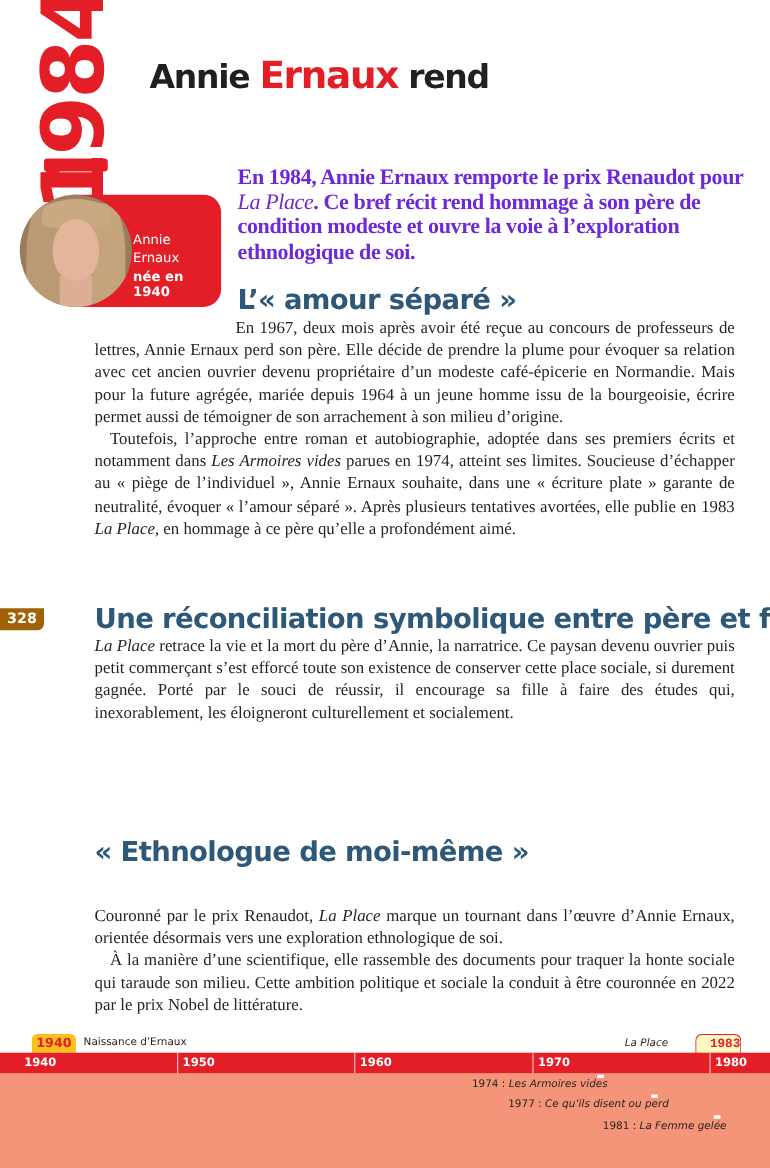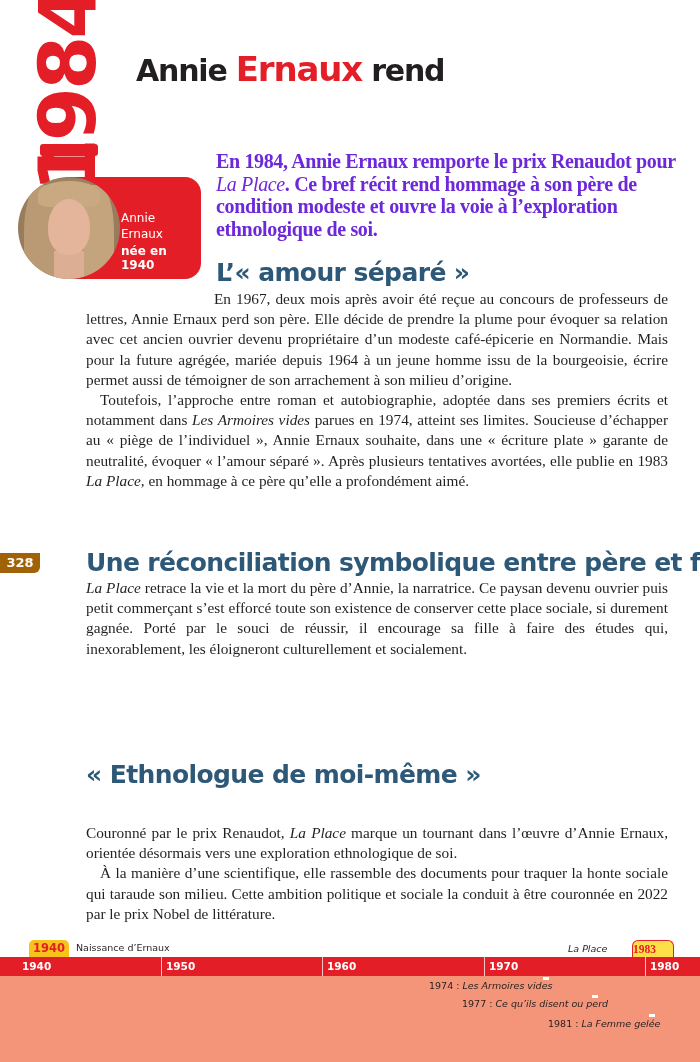--- a/index.html
+++ b/index.html
@@ -26,21 +26,21 @@
   .h2 { position:absolute; font-family:"DejaVu Sans", sans-serif; font-weight:bold; color:#2e5877; font-size:25px; letter-spacing:-0.6px; white-space:nowrap; }
   .body { position:absolute; left:86px; width:582px; font-size:15.3px; line-height:20.2px; text-align:justify; color:#231f20; }
   .body p { margin:0; }
   .body p.ind { text-indent:14px; }
   .page-num { position:absolute; left:0; top:505px; width:40px; height:20px; background:#a16207; border-radius:0 0 6px 0; color:#fff; font-family:"DejaVu Sans", sans-serif; font-weight:bold; font-size:13px; line-height:20px; text-align:center;margin-top:48px; }
   .tl-redbar { position:absolute; left:0; top:957px; width:700px; height:19px; background:#e41e26; }
   .tl-salmon { position:absolute; left:0; top:976px; width:700px; height:86px; background:#f4957a; }
   .tick { position:absolute; top:957px; height:19px; border-left:1px solid #f7c8c8; padding-left:4px; color:#fff; font-family:"DejaVu Sans", sans-serif; font-weight:bold; font-size:10.5px; line-height:19px; }
   .badge-1940 { position:absolute; left:29px; top:940px; width:40px; height:17px; background:#f8c21d; border-radius:5px 5px 0 0; color:#e41e26; font-family:"DejaVu Sans", sans-serif; font-weight:bold; font-size:11.5px; line-height:17px; text-align:center; }
   .lbl-birth { position:absolute; left:76px; top:942px; font-family:"DejaVu Sans", sans-serif; font-size:9.5px; color:#231f20; }
-  .badge-1983 { position:absolute; left:632px; top:940px; width:40px; height:17px; border:1.5px solid #e41e26; border-bottom:none; border-radius:6px 6px 0 0; background:#fde047; color:#e41e26; font-family:Liberation Serif, serif; font-weight:bold; font-size:11.5px; line-height:17px; text-align:left; }
+  .badge-1983 { position:absolute; left:632px; top:940px; width:40px; height:17px; border:1.5px solid #e41e26; border-bottom:none; border-radius:6px 6px 0 0; background:#fef9c3; color:#e41e26; font-family:Liberation Mono, monospace; font-weight:bold; font-size:11.5px; line-height:17px; text-align:right; }
   .lbl-place { position:absolute; left:568px; top:943px; font-family:"DejaVu Sans", sans-serif; font-style:italic; font-size:9.5px; color:#231f20; }
   .event { position:absolute; font-family:"DejaVu Sans", sans-serif; font-size:9.5px; color:#231f20; white-space:nowrap; }
   .event i { font-style:italic; }
   .marker { position:absolute; width:6px; height:3px; background:#fff; }
 </style>
 </head>
 <body>
 
 <div class="year-vertical">
   <span>1984</span>

